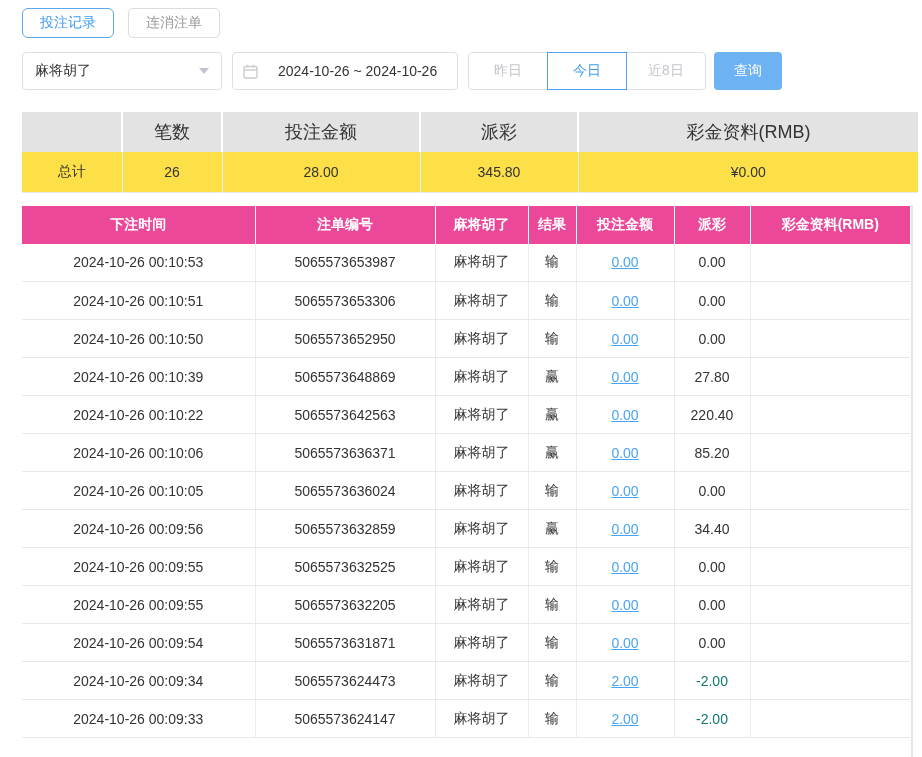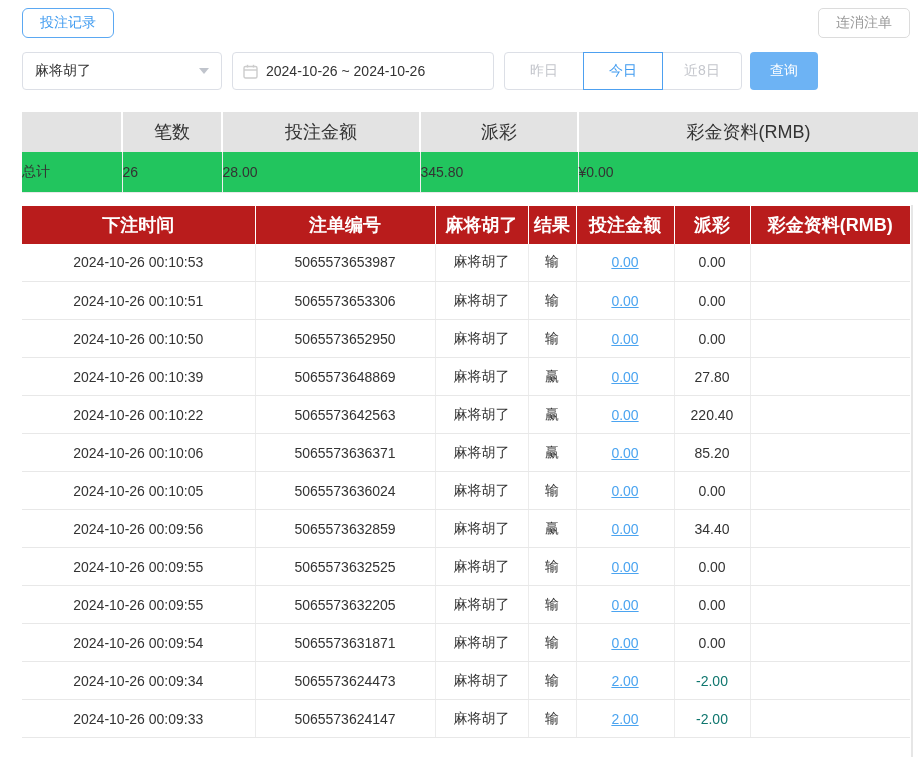--- a/index.html
+++ b/index.html
@@ -1,63 +1,63 @@
 <!DOCTYPE html>
 <html><head>
 <meta charset="utf-8">
 <style>
   * { margin:0; padding:0; box-sizing:border-box; }
   html,body { width:922px; height:757px; overflow:hidden; background:#fff;
     font-family:"Liberation Sans","DejaVu Sans",sans-serif; font-size:14px; color:#333; }
   body { position:relative; }
 
   
-  .tabs-row { display:flex; margin:8px 12px 0 22px;justify-content:space-between; }
+  .tabs-row { display:flex; gap:14px; margin:8px 12px 0 22px; }
   .tab-btn { height:30px; padding:0 17px; display:flex; align-items:center;
     background:#fff; border:1px solid #dcdcdc; border-radius:5px; color:#999;
     font-size:14px; cursor:pointer; }
   .tab-btn.active { border:1px solid #5ba8f2; border-radius:6px; color:#3f9bf0; }
 
   
   .toolbar { display:flex; margin:14px 0 0 22px; align-items:center; }
   .select-box { width:200px; height:38px; border:1px solid #dcdfe6; border-radius:4px;
     display:flex; align-items:center; padding:0 12px; cursor:pointer; background:#fff; }
   .select-box .sel-text { flex:1; color:#333; }
   .caret-down { width:0; height:0; border-left:5px solid transparent;
     border-right:5px solid transparent; border-top:6px solid #c0c4cc; }
-  .date-box { width:262px; height:38px; border:1px solid #dcdfe6; border-radius:4px;
-    display:flex; align-items:center; padding:0 10px; margin-left:10px; gap:8px;
+  .date-box { width:226px; height:38px; border:1px solid #dcdfe6; border-radius:4px;
+    display:flex; align-items:center; padding:0 10px; margin-left:10px; gap:20px;
     background:#fff; cursor:pointer; }
   .date-box .date-text { color:#333; font-size:14px; white-space:nowrap; }
   .range-group { display:flex; margin-left:10px; }
   .range-btn { width:80px; height:38px; background:#fff; border:1px solid #dcdfe6;
     color:#c4c6cc; font-size:14px; display:flex; align-items:center; justify-content:center;
     cursor:pointer; margin-left:-1px; }
   .range-btn:first-child { border-radius:4px 0 0 4px; margin-left:0; }
   .range-btn:last-child { border-radius:0 4px 4px 0; }
   .range-btn.active { border:1px solid #4da0f0; color:#3f9bf0; position:relative; z-index:1; }
   .search-btn { width:68px; height:38px; margin-left:8px; background:#6db3f4; color:#fff;
     border:none; border-radius:4px; font-size:14px; cursor:pointer;
     font-family:inherit; }
 
   
   table { border-collapse:collapse; table-layout:fixed; }
   .summary-table { width:896px; margin:22px 0 0 22px; border-bottom:1px solid #e9e9e9; }
   .summary-table th { height:40px; background:#e3e3e3; font-weight:normal; color:#333;
     text-align:center; border-right:2px solid #fff; font-size:18px; }
   .summary-table th:last-child { border-right:none; }
-  .summary-table td { height:40px; background:#22c55e; text-align:left; color:#333;
+  .summary-table td { height:40px; background:#fde047; text-align:center; color:#333;
     border-right:1px solid #efefef; font-size:14px; }
   .summary-table td:last-child { border-right:none; }
 
   
   .records-wrap { position:relative; width:890px; margin:13px 0 0 22px; height:552px; overflow:hidden; }
   .records-table { width:888px; }
-  .records-table th { height:38px; background:#b91c1c; color:#fff; font-weight:bold;
-    font-size:18px; text-align:center; border-right:1px solid #fff; }
+  .records-table th { height:38px; background:#ec4899; color:#fff; font-weight:bold;
+    font-size:14px; text-align:center; border-right:1px solid #fff; }
   .records-table th:last-child { border-right:none; }
   .records-table td { height:38px; text-align:center; color:#333; font-size:14px;
     border-right:1px solid #ececec; border-bottom:1px solid #e8e8e8; background:#fff; }
   .records-table td:last-child { border-right:none; }
   .amt-link { color:#4ba4f0; text-decoration:underline; cursor:pointer; }
   td.neg { color:#0f766e; }
 
   .v-scroll-line { position:absolute; left:911px; top:205px; width:2px; height:552px;
     background:#e6e6e6; }
 </style>

